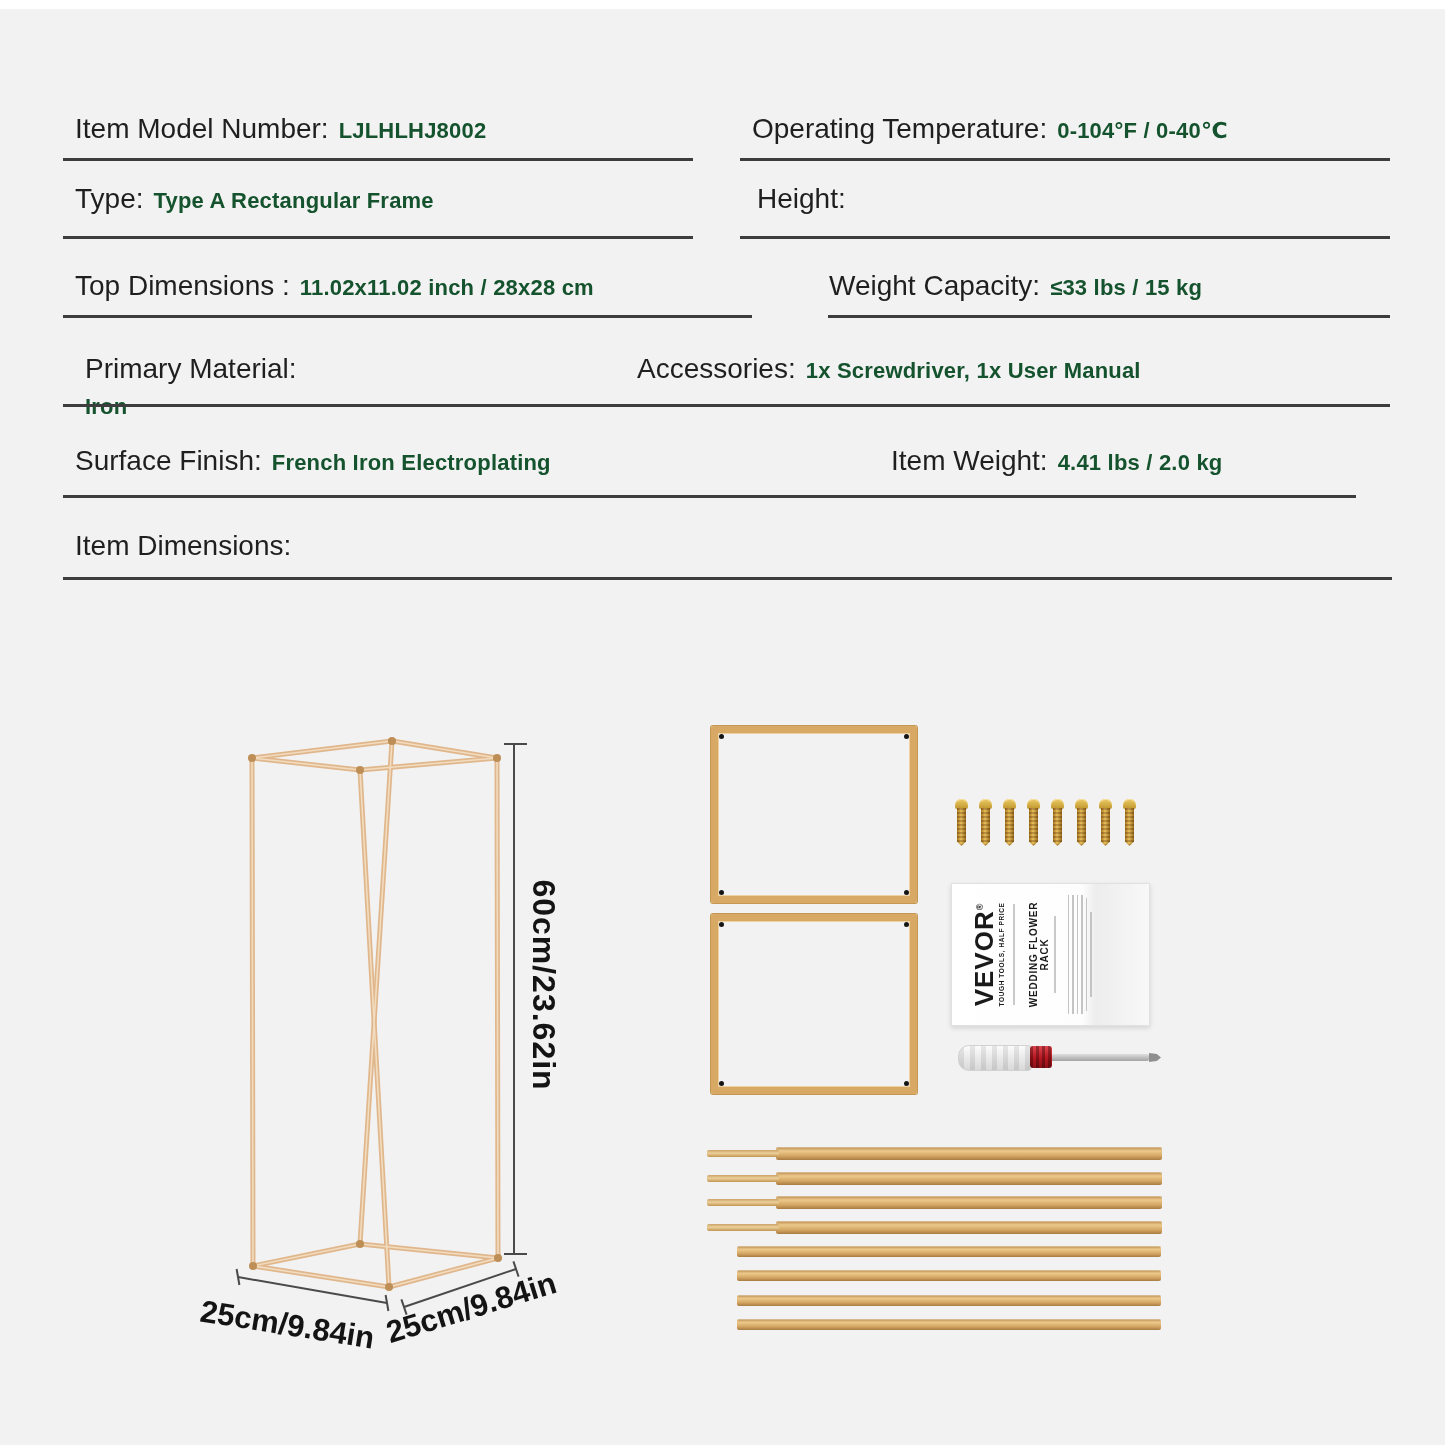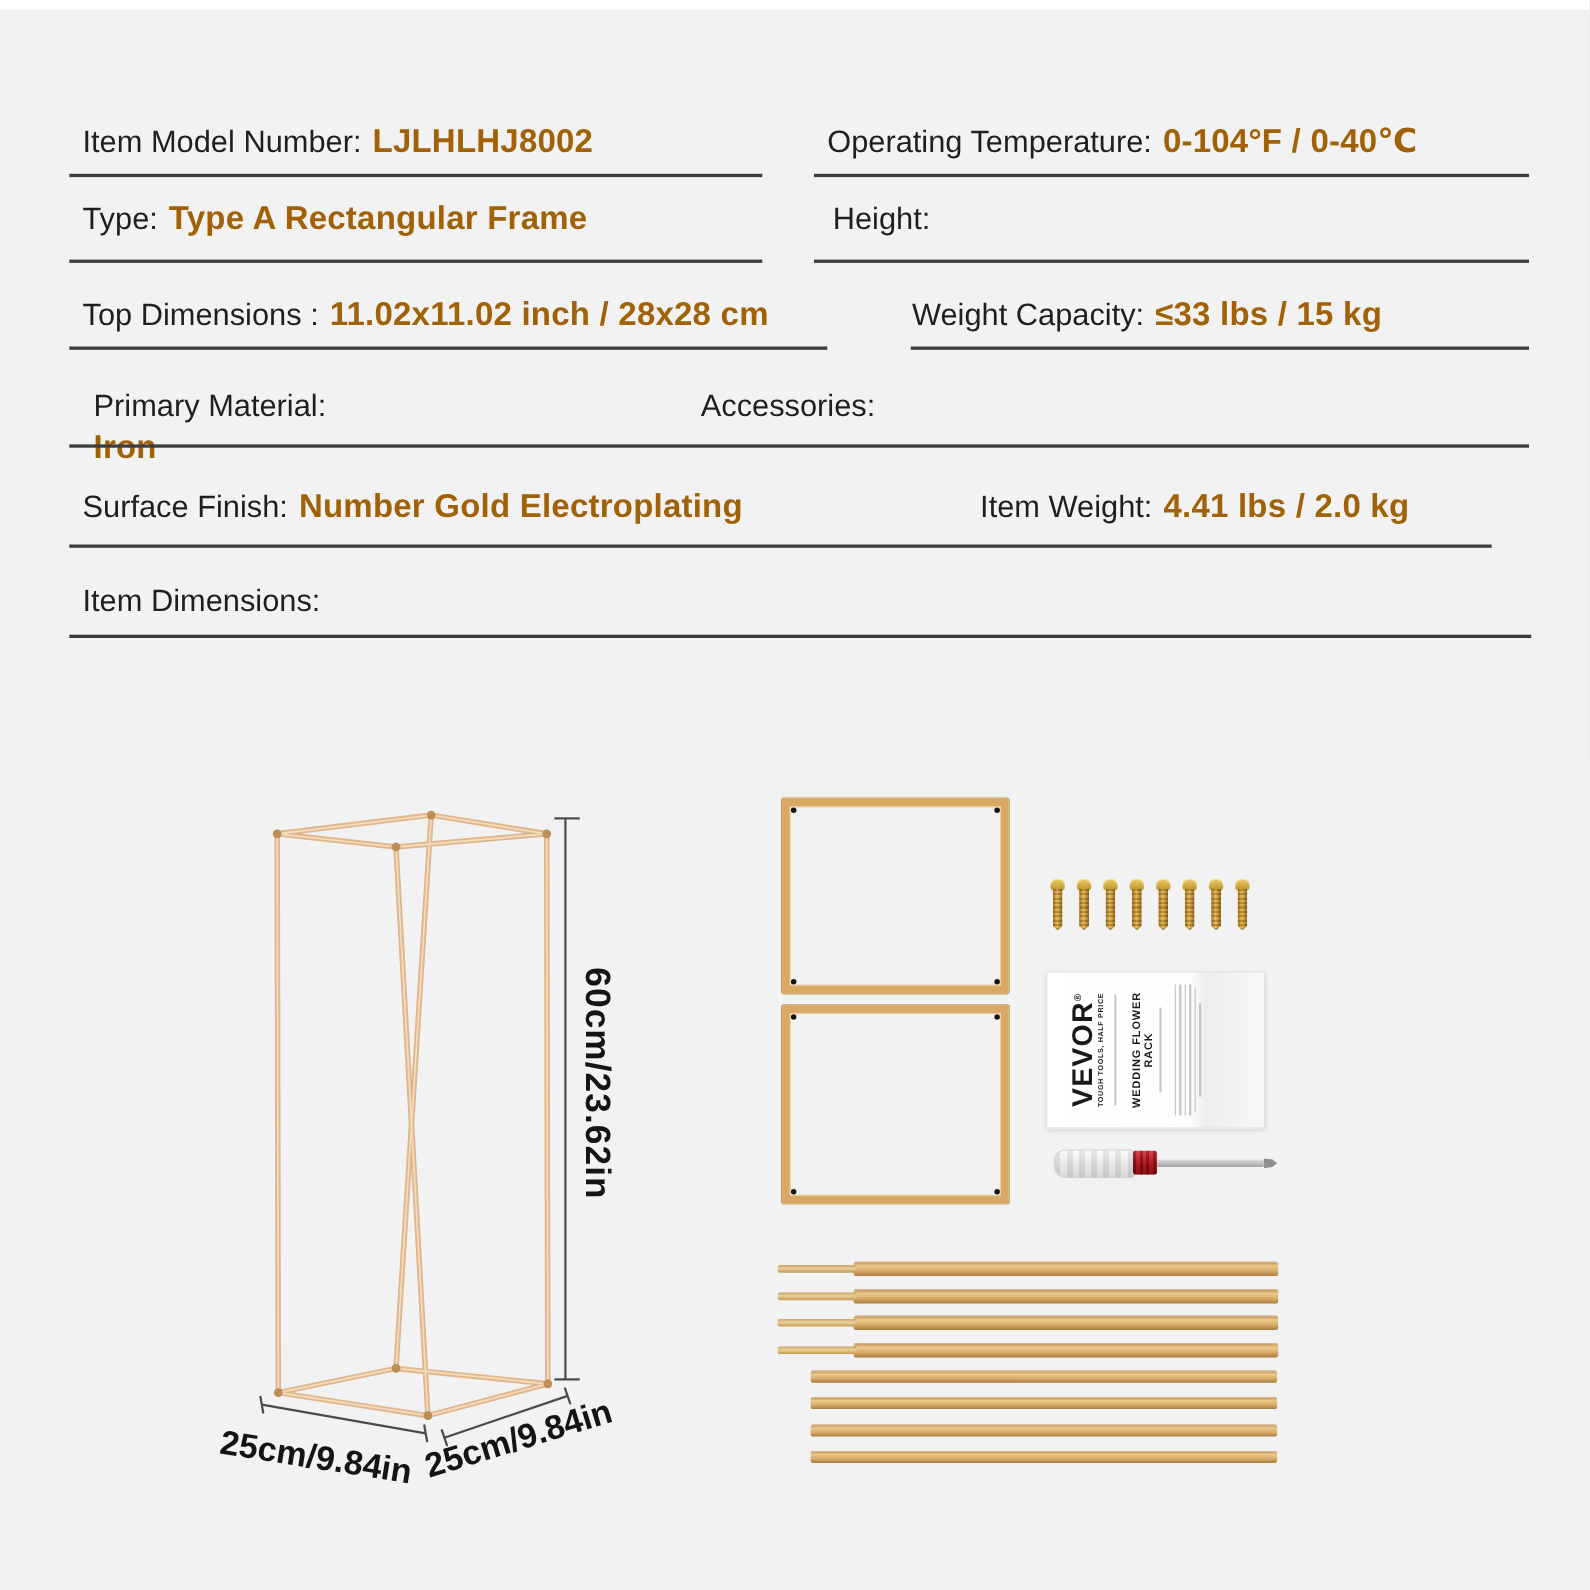--- a/index.html
+++ b/index.html
@@ -4,21 +4,21 @@
 <style>
   html,body{margin:0;padding:0;background:#e9e9e9;}
   #root{
     position:relative;width:1445px;height:1445px;background:#f2f2f2;
     font-family:"Liberation Sans","DejaVu Sans",sans-serif;color:#1c1c1c;overflow:hidden;
   }
   .white-strip{position:absolute;left:0;width:100%;background:#ffffff;}
   
   .cell{position:absolute;white-space:nowrap;height:38px;display:flex;align-items:baseline;line-height:38px;}
   .lab{font-size:28px;color:#1f1f1f;}
-  .val{font-size:30px;font-weight:bold;color:#a16207;margin-left:10px;letter-spacing:0.2px;}
+  .val{font-size:22px;font-weight:bold;color:#14532d;margin-left:10px;letter-spacing:0.2px;}
   .divider{position:absolute;height:3px;background:#3d3d3d;}
   
   .dim-label{position:absolute;font-weight:bold;color:#141414;text-align:center;}
   .dim-h{width:300px;height:36px;font-size:32px;letter-spacing:1px;transform:rotate(90deg);}
   .dim-b{width:260px;height:40px;font-size:31px;}
   
   .sq-frame{position:absolute;border:7px solid #d7a965;border-radius:2px;
     box-shadow:inset 0 0 0 1px #eed29f, 0 0 0 1px #c49752;}
   .sq-frame .dot{position:absolute;width:5px;height:5px;border-radius:50%;background:#151515;}
   .dot.tl{left:1px;top:1px}.dot.tr{right:1px;top:1px}.dot.bl{left:1px;bottom:1px}.dot.br{right:1px;bottom:1px}
@@ -101,26 +101,27 @@
     </div>
     <div class="divider" style="left:63px;top:315px;width:689px;"></div>
     <div class="divider" style="left:828px;top:315px;width:562px;"></div>
 
     <div class="cell" style="left:75px;top:350px;flex-direction:column;">
       <span class="lab">Primary Material:</span>
       <span class="val">Iron</span>
     </div>
     <div class="cell" style="left:637px;top:350px;">
       <span class="lab">Accessories:</span>
+      <span class="val">1x Screwdriver, 1x User Manual</span>
     </div>
     <div class="divider" style="left:63px;top:404px;width:1327px;"></div>
 
     <div class="cell" style="left:75px;top:442px;">
       <span class="lab">Surface Finish:</span>
-      <span class="val">Number Gold Electroplating</span>
+      <span class="val">French Iron Electroplating</span>
     </div>
     <div class="cell" style="left:891px;top:442px;">
       <span class="lab">Item Weight:</span>
       <span class="val">4.41 lbs / 2.0 kg</span>
     </div>
     <div class="divider" style="left:63px;top:495px;width:1293px;"></div>
 
     <div class="cell" style="left:75px;top:527px;">
       <span class="lab">Item Dimensions:</span>
     </div>

